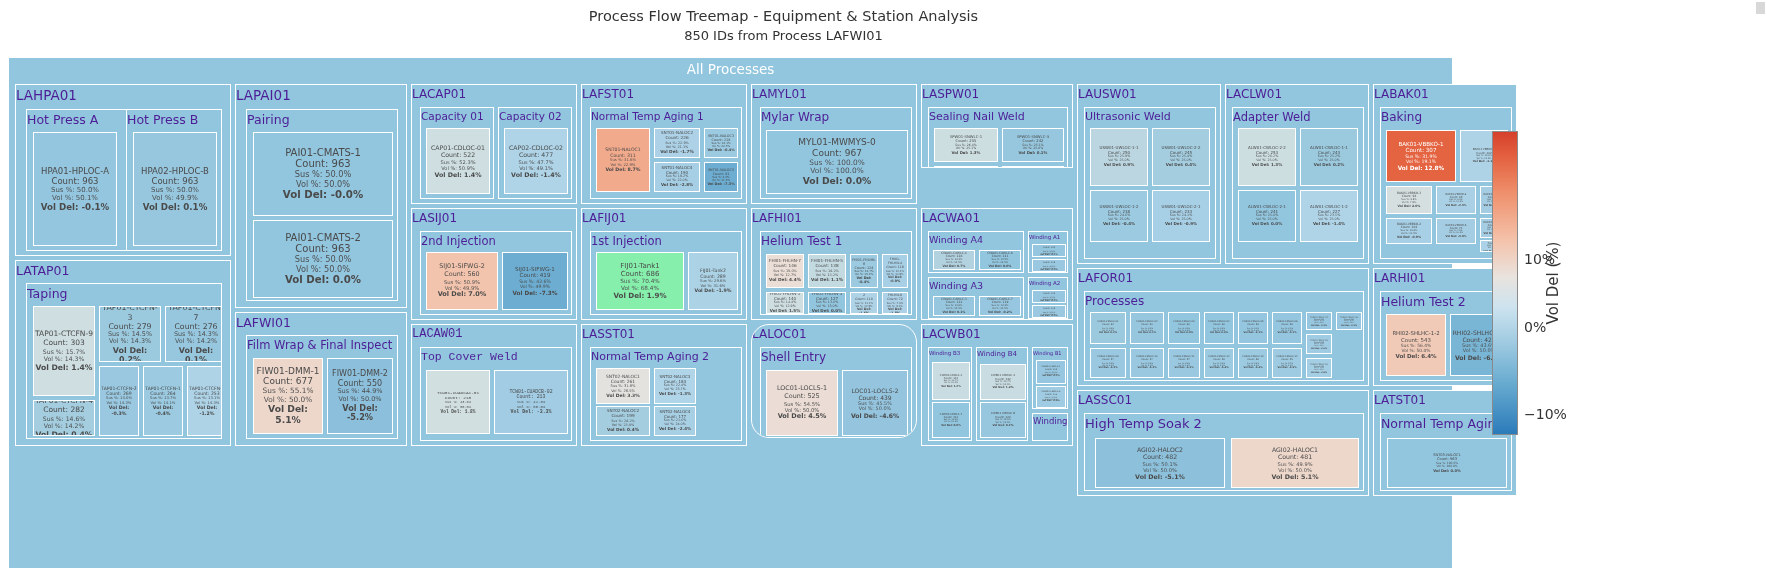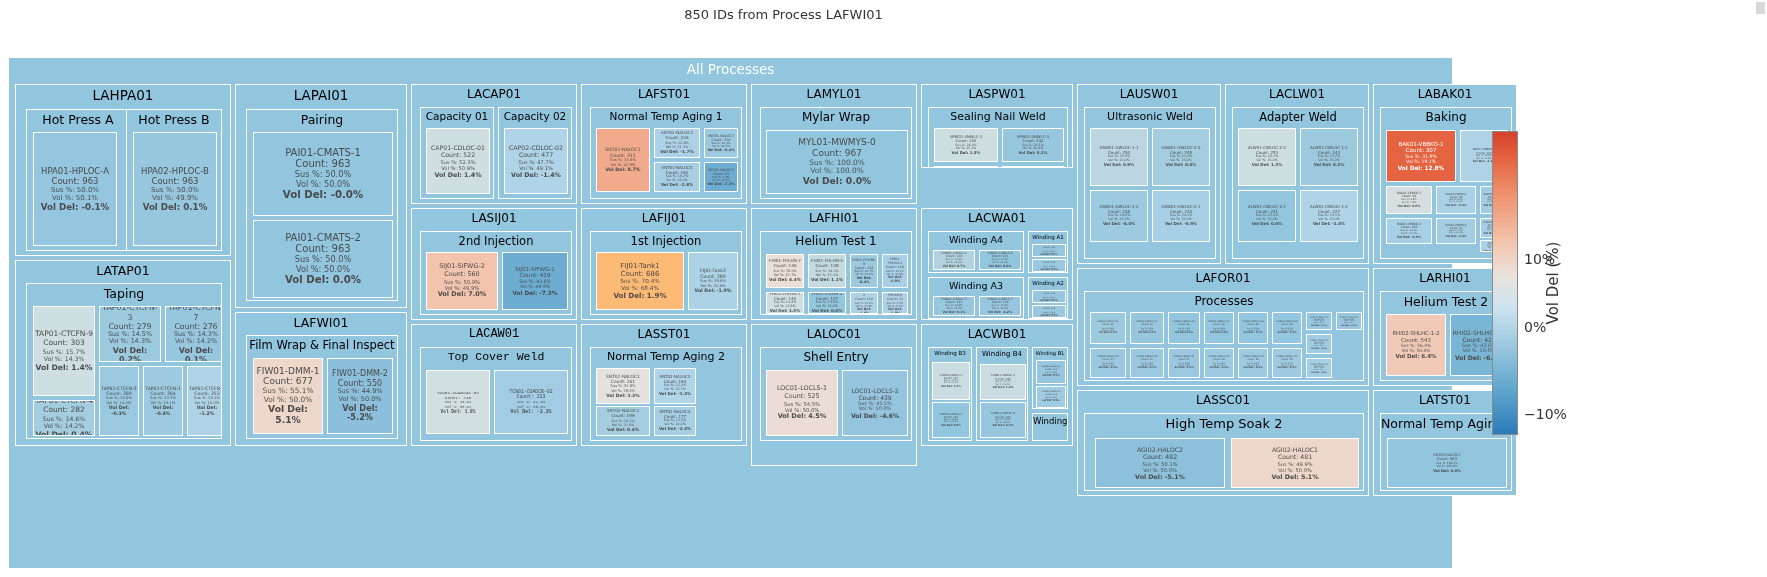--- a/index.html
+++ b/index.html
@@ -19,22 +19,22 @@
 
   
   .tm { position:absolute; left:8px; top:57px; width:1445px; height:512px;
         background:#92c5de; border:1px solid #ffffff; }
   .tm-root-label { position:absolute; left:0; top:3px; width:100%;
         text-align:center; color:#ffffff; font-size:13.5px; }
 
   
   .node { position:absolute; border:1.4px solid #ffffff; overflow:hidden; }
   .grp  { background:#92c5de; }
-  .grp-label { position:absolute; left:0; top:2px; width:100%; text-align:center;
-        color:#000000; white-space:nowrap; }
+  .grp-label { position:absolute; left:0; top:2px; width:100%; text-align:left;
+        color:#4c1d95; white-space:nowrap; }
 
   .leaf { display:flex; flex-direction:column; align-items:center;
           justify-content:center; text-align:center; line-height:1.18;
           color:#ffffff; overflow:hidden; padding:1px; }
   .leaf .l-name  { font-weight:normal; }
   .leaf .l-count { font-weight:normal; }
   .leaf .l-sus, .leaf .l-vol { opacity:.95; }
   .leaf .l-del   { font-weight:bold; }
   .leaf.dark { color:#ffffff; }
 
@@ -53,20 +53,21 @@
                  background:#d8d8d8; }
 </style>
 </head>
 <body>
 
 <div id="root">
 
   <div class="scroll-mark"></div>
 
   <div class="title-block">
+    <div class="title-main">Process Flow Treemap - Equipment &amp; Station Analysis</div>
     <div class="title-sub">850 IDs from Process LAFWI01</div>
   </div>
 
   <div class="tm">
     <div class="tm-root-label">All Processes</div>
     <div id="nodes">
         <div class="node grp" style="left: 6px; top: 26px; width: 216px; height: 172px;">
           <div class="grp-label" style="font-size: 13.5px;">LAHPA01</div>
           <div class="node grp" style="left: 10px; top: 24px; width: 104px; height: 142px;">
             <div class="grp-label" style="font-size: 12.5px;">Hot Press A</div>
@@ -285,21 +286,21 @@
               <div class="l-sus" style="font-size: 2.788px;">Sus %: 4.2%</div>
               <div class="l-vol" style="font-size: 2.788px;">Vol %: 11.5%</div>
               <div class="l-del" style="font-size: 3.468px;">Vol Del: -7.3%</div>
             </div>
           </div>
         </div>
         <div class="node grp" style="left: 572px; top: 150px; width: 166px; height: 112px;">
           <div class="grp-label" style="font-size: 12px;">LAFIJ01</div>
           <div class="node grp" style="left: 8px; top: 22px; width: 152px; height: 84px;">
             <div class="grp-label" style="font-size: 11.5px;">1st Injection</div>
-            <div class="node leaf" style="left: 5px; top: 20px; width: 88px; height: 58px; background: #fdba74; font-size: 7px; color: rgb(74, 74, 74);">
+            <div class="node leaf" style="left: 5px; top: 20px; width: 88px; height: 58px; background: #86efac; font-size: 7px; color: rgb(74, 74, 74);">
               <div class="l-name">FIJ01-Tank1</div>
               <div class="l-count">Count: 686</div>
               <div class="l-sus" style="font-size: 5.74px;">Sus %: 70.4%</div>
               <div class="l-vol" style="font-size: 5.74px;">Vol %: 68.4%</div>
               <div class="l-del" style="font-size: 7.14px;">Vol Del: 1.9%</div>
             </div>
             <div class="node leaf" style="left: 97px; top: 20px; width: 50px; height: 58px; background: rgb(172, 210, 230); font-size: 4.6px; color: rgb(74, 74, 74);">
               <div class="l-name">FIJ01-Tank2</div>
               <div class="l-count">Count: 289</div>
               <div class="l-sus" style="font-size: 3.772px;">Sus %: 29.6%</div>
@@ -410,21 +411,21 @@
             </div>
             <div class="node leaf" style="left: 121px; top: 60px; width: 26px; height: 22px; background: rgb(173, 210, 231); font-size: 3.2px; color: rgb(74, 74, 74);">
               <div class="l-name">FHI01-FHLHN-8</div>
               <div class="l-count">Count: 72</div>
               <div class="l-sus" style="font-size: 2.624px;">Sus %: 7.4%</div>
               <div class="l-vol" style="font-size: 2.624px;">Vol %: 9.2%</div>
               <div class="l-del" style="font-size: 3.264px;">Vol Del: -1.8%</div>
             </div>
           </div>
         </div>
-        <div class="node grp" style="left: 742px; top: 266px; width: 166px; height: 142px;">
+        <div class="node grp" style="left: 742px; top: 266px; width: 166px; height: 114px; border-radius: 18px;">
           <div class="grp-label" style="font-size: 12px;">LALOC01</div>
           <div class="node grp" style="left: 8px; top: 22px; width: 152px; height: 94px;">
             <div class="grp-label" style="font-size: 12px;">Shell Entry</div>
             <div class="node leaf" style="left: 5px; top: 22px; width: 72px; height: 66px; background: rgb(235, 221, 213); font-size: 6.4px; color: rgb(74, 74, 74);">
               <div class="l-name">LOC01-LOCLS-1</div>
               <div class="l-count">Count: 525</div>
               <div class="l-sus" style="font-size: 5.248px;">Sus %: 54.5%</div>
               <div class="l-vol" style="font-size: 5.248px;">Vol %: 50.0%</div>
               <div class="l-del" style="font-size: 6.528px;">Vol Del: 4.5%</div>
             </div>

